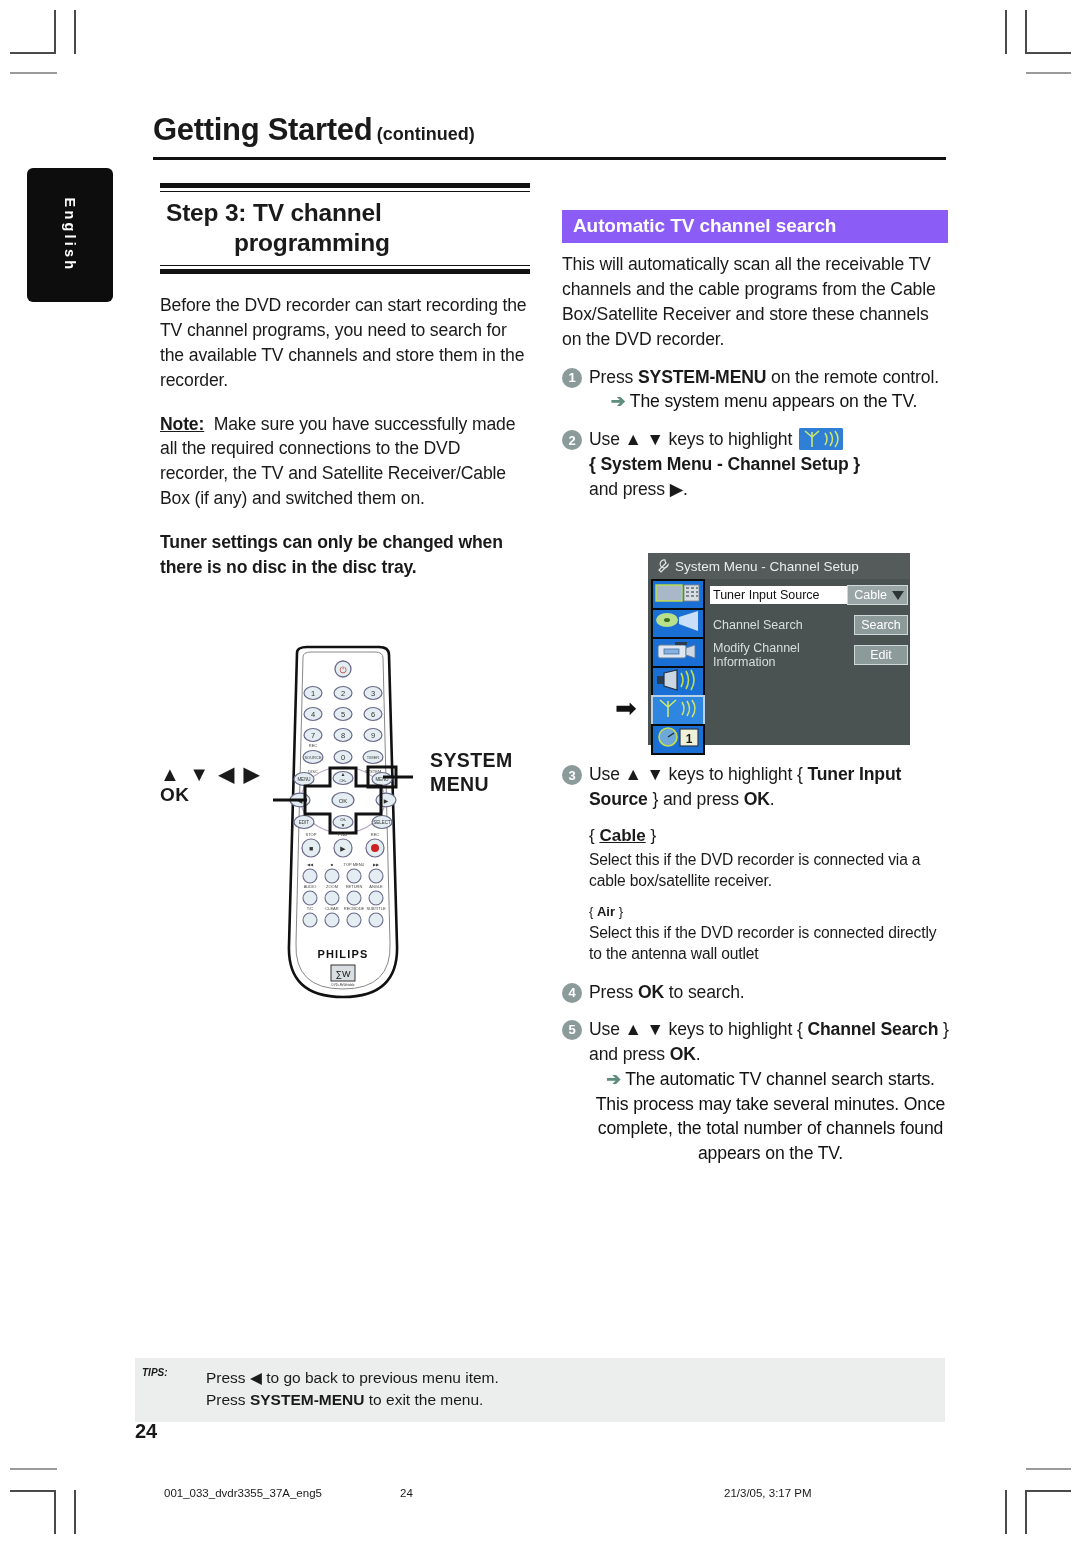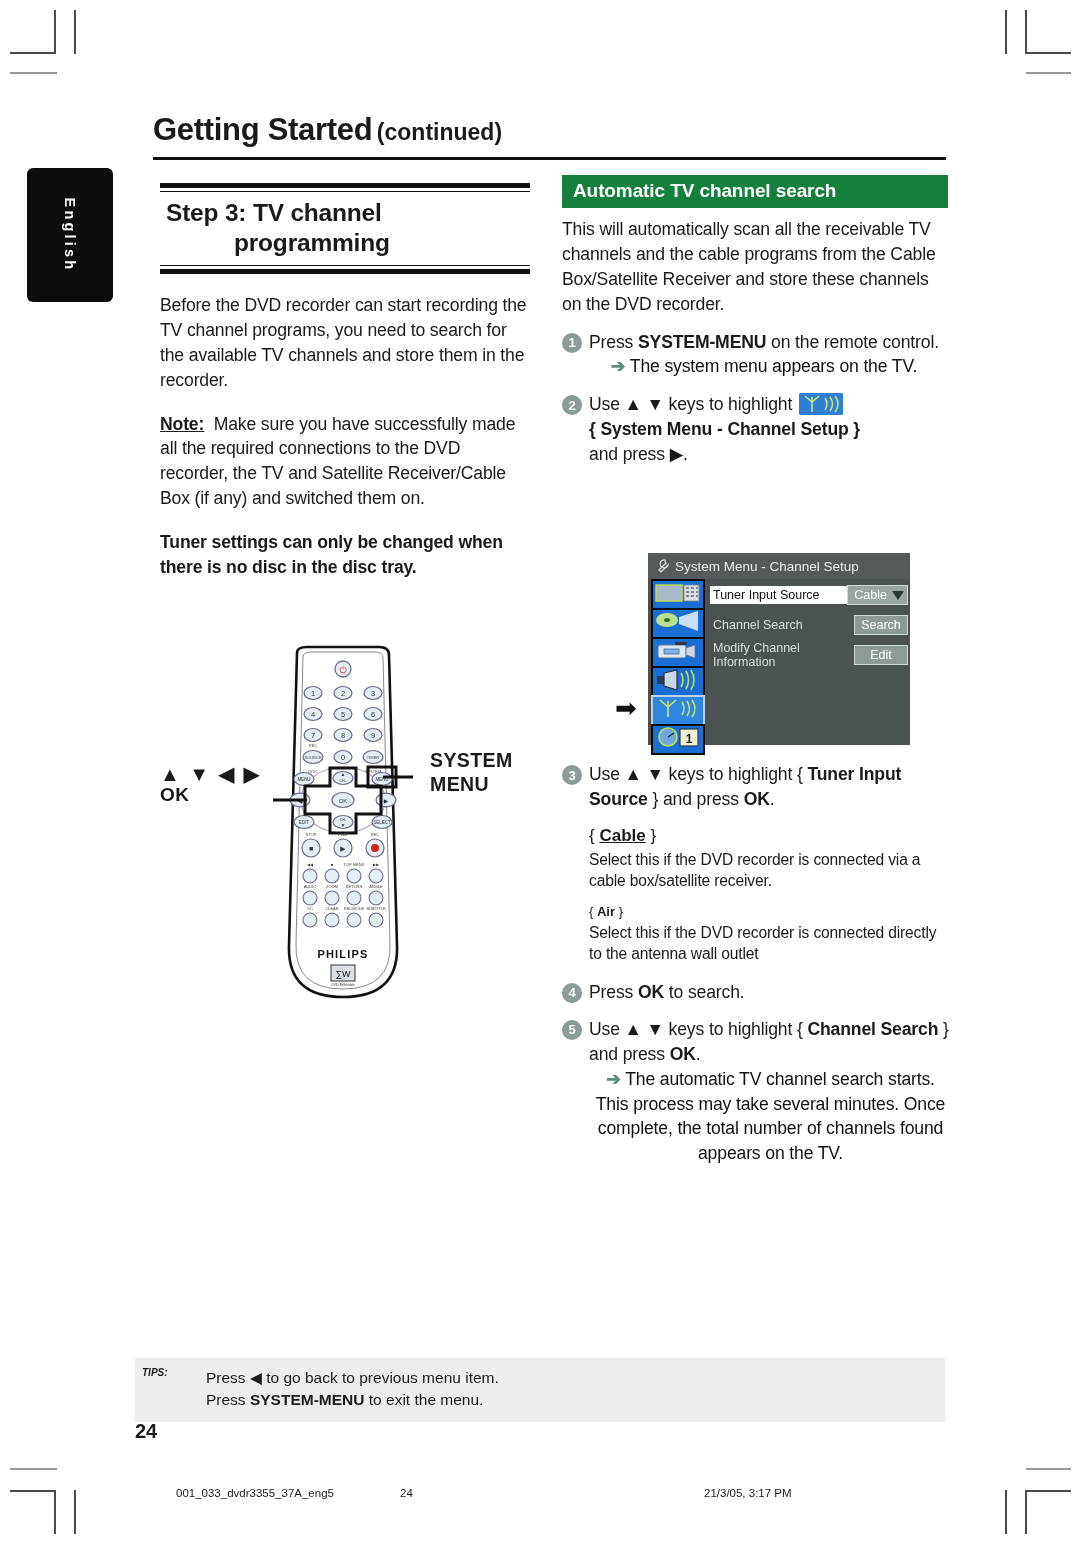--- a/index.html
+++ b/index.html
@@ -22,21 +22,21 @@
   .lang-tab span{
     position:absolute;left:50%;top:50%;
     transform:translate(-50%,-50%) rotate(90deg);
     color:#fff;font-size:14.5px;font-weight:bold;letter-spacing:3.2px;
     white-space:nowrap;font-family:"Liberation Sans",sans-serif;
   }
 
   
   .runhead{position:absolute;left:153px;top:112px;width:793px;}
   .runhead .t1{font-size:31px;font-weight:bold;letter-spacing:-0.3px;}
-  .runhead .t2{font-size:23px;font-weight:bold;}
+  .runhead .t2{font-size:18px;font-weight:bold;}
   .runhead-rule{position:absolute;left:153px;top:157px;width:793px;height:3px;background:#111;}
 
   
   .colL{position:absolute;left:160px;top:183px;width:370px;}
   .colR{position:absolute;left:562px;top:175px;width:386px;}
 
   
   .rule-thick{height:5px;background:#111;}
   .rule-thin{height:1.6px;background:#111;margin-top:2.5px;}
   .step-head{
@@ -50,22 +50,22 @@
   p.body{
     font-size:17.6px;line-height:1.415;margin:0;
     letter-spacing:-0.15px;
   }
   .gap-l{height:19px;}
   .b{font-weight:bold;}
   .u{text-decoration:underline;}
 
   
   .sec-bar{
-    background:#15803d;color:#ffffff;font-weight:bold;font-size:19px;
-    padding:5px 9px 6px 11px;letter-spacing:-0.1px;
+    background:#8b5cf6;color:#ffffff;font-weight:bold;font-size:19px;
+    padding:5px 9px 6px 11px;letter-spacing:-0.1px;margin-top:35px;
   }
 
   
   .stepline{display:flex;align-items:flex-start;margin-top:13px;}
   .num{
     flex:none;width:20px;height:20px;border-radius:50%;
     background:#8a9b99;color:#fff;font-size:13px;font-weight:bold;
     display:flex;align-items:center;justify-content:center;
     margin-right:7px;margin-top:3px;
   }
@@ -500,18 +500,18 @@
       <div class="tips-v">
         <div><span>Press </span><span>◀</span><span> to go back to previous menu item.</span></div>
         <div><span>Press </span><span class="b">SYSTEM-MENU</span><span> to exit the menu.</span></div>
       </div>
     </div>
   </div>
 
   <div class="pageno">24</div>
 
   <div class="pfoot">
-    <span style="left:136px;padding-left:40px;">001_033_dvdr3355_37A_eng5</span>
+    <span style="left:124px;padding-left:40px;">001_033_dvdr3355_37A_eng5</span>
     <span style="left:400px;">24</span>
-    <span style="left:704px;">21/3/05, 3:17 PM</span>
+    <span style="left:724px;">21/3/05, 3:17 PM</span>
   </div>
 
 </div>
 
 </body></html>

